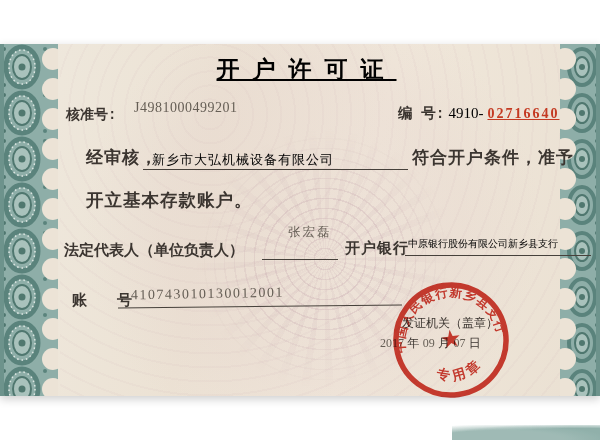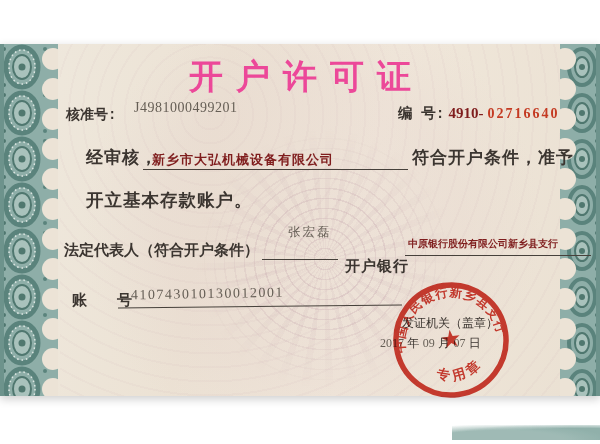--- a/index.html
+++ b/index.html
@@ -36,24 +36,24 @@
     position:absolute;left:452px;top:381px;width:150px;height:15px;
     background:radial-gradient(ellipse at 30% 100%, #8fafa9 0 45%, rgba(143,175,169,0) 75%),
                radial-gradient(ellipse at 85% 100%, #7da39c 0 55%, rgba(143,175,169,0) 80%);
     opacity:.85;
   }
   
   .t{position:absolute;color:#3b3530;white-space:nowrap;}
   .title{
     left:0;right:0;top:54px;text-align:center;
     font-family:"Liberation Serif", serif;font-weight:700;
-    font-size:34px;letter-spacing:13px;color:#ec4899;text-indent:13px;
+    font-size:23px;letter-spacing:13px;color:#000000;text-indent:13px;text-decoration:underline;
   }
   .lbl{font-weight:700;font-family:Liberation Mono, monospace;}
-  .serif-val{font-family:"Liberation Serif", serif;color:#7f1d1d;font-weight:bold;}
+  .serif-val{font-family:"Liberation Serif", serif;color:#000000;}
   .hand{font-family:"Liberation Serif", serif;color:#655e55;}
   .uline{position:absolute;border-bottom:1.5px solid #46413b;}
   .big{font-size:17px;font-weight:700;letter-spacing:1px;}
   .red-num{color:#c43a22;font-weight:700;letter-spacing:2px;font-family:"Liberation Serif", serif;}
   
   .stamp{
     position:absolute;left:392px;top:281px;width:118px;height:118px;
     transform:rotate(-8deg);opacity:.92;mix-blend-mode:multiply;z-index:5;
   }
   .issuer-block{z-index:2;}
@@ -109,35 +109,35 @@
 </div>
 
 <div class="t title">开户许可证</div>
 
 <div class="t lbl" style="left:66px;top:106px;font-size:14px;">核准号:</div>
 <div class="t hand" style="left:134px;top:100px;font-size:14px;letter-spacing:.5px;">J4981000499201</div>
 
 <div class="t" style="left:398px;top:104px;font-size:14.5px;">
   <span class="lbl">编 号:</span>
   <span class="serif-val" style="font-size:15px;">4910-</span>
-  <span class="red-num" style="font-size:14px;">02716640</span>
+  <span class="red-num" style="font-size:14px;text-decoration:underline;">02716640</span>
 </div>
 
 <div class="t big" style="left:86px;top:146px;font-family:Liberation Mono, monospace;">经审核，</div>
 <div class="t serif-val" style="left:152px;top:151px;font-size:13px;letter-spacing:1px;">新乡市大弘机械设备有限公司</div>
 <div class="uline" style="left:143px;top:169px;width:265px;"></div>
 <div class="t big" style="left:412px;top:146px;">符合开户条件，准予</div>
 
 <div class="t big" style="left:62px;top:188px;font-size:17.5px;margin-left:24px;">开立基本存款账户。</div>
 
-<div class="t lbl" style="left:64px;top:241px;font-size:15px;">法定代表人（符合开户条件）</div>
+<div class="t lbl" style="left:64px;top:241px;font-size:15px;">法定代表人（单位负责人）</div>
 <div class="t hand" style="left:288px;top:224px;font-size:12.5px;letter-spacing:2px;">张宏磊</div>
 <div class="uline" style="left:262px;top:259px;width:76px;"></div>
 
-<div class="t lbl" style="left:345px;top:239px;font-size:15px;letter-spacing:1px;margin-top:18px;">开户银行</div>
+<div class="t lbl" style="left:345px;top:239px;font-size:15px;letter-spacing:1px;">开户银行</div>
 <div class="t serif-val" style="left:408px;top:237px;font-size:10px;">中原银行股份有限公司新乡县支行</div>
 <div class="uline" style="left:405px;top:255px;width:186px;"></div>
 
 <div class="t lbl" style="left:64px;top:291px;font-size:15px;padding-left:8px;">账　　号</div>
 <div class="t hand" style="left:131px;top:286px;font-size:14px;letter-spacing:1.5px;transform:rotate(-1deg);">410743010130012001</div>
 <div class="uline" style="left:118px;top:306px;width:284px;transform:rotate(-0.6deg);"></div>
 
 <div class="t issuer-block" style="left:402px;top:315px;font-size:12px;">发证机关（盖章）</div>
 <div class="t issuer-block" style="left:380px;top:335px;font-size:12px;text-align:center;">
   <span class="hand" style="font-size:12px;">2017</span>

